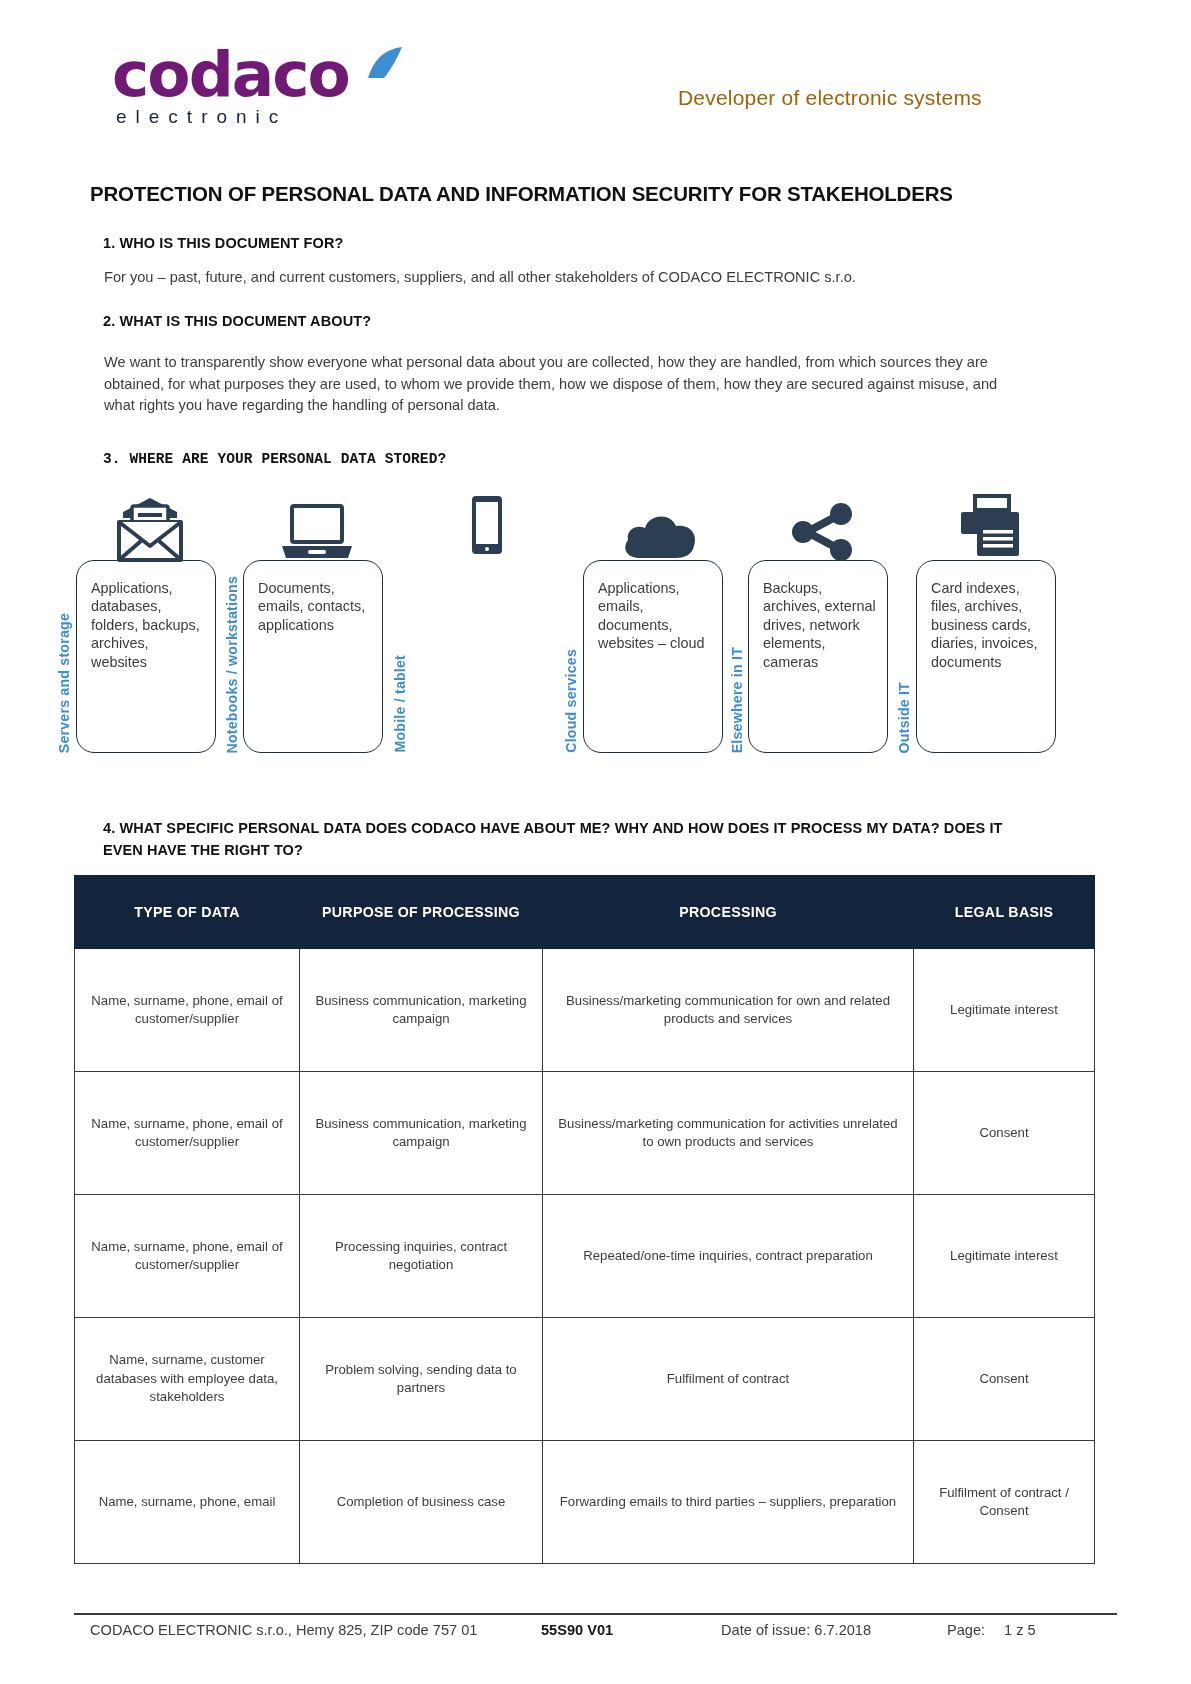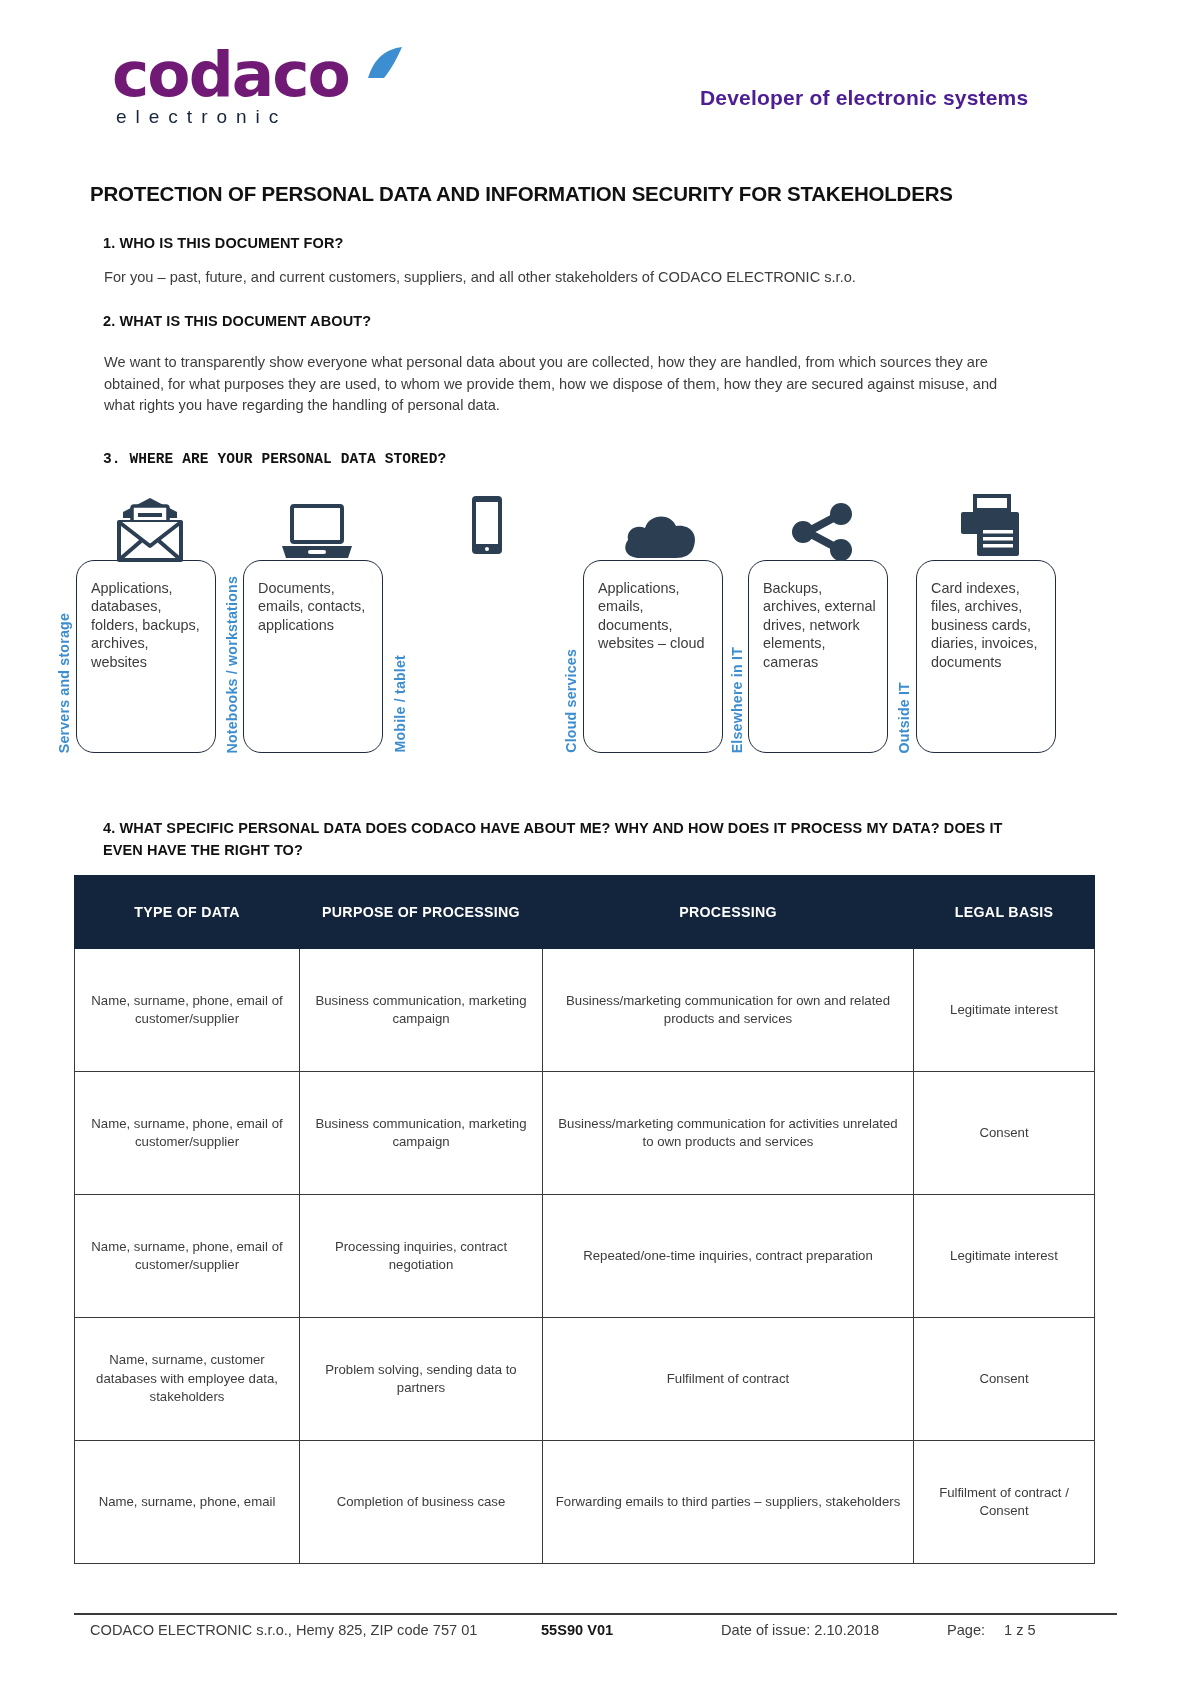--- a/index.html
+++ b/index.html
@@ -55,26 +55,25 @@
   }
   .logo-sub {
     font-family: "Liberation Sans", sans-serif;
     font-size: 19px;
     letter-spacing: 9px;
     color: #17263c;
     margin-left: 4px;
   }
   .tagline {
     position: absolute;
-    left: 700px;
+    left: 678px;
     top: 42px;
     font-size: 21px;
-    color: #4c1d95;
+    color: #a16207;
     letter-spacing: 0.2px;
-    font-weight: bold;
   }
 
   
   .doc-title {
     position: absolute;
     left: 90px;
     top: 182px;
     font-size: 20.5px;
     font-weight: bold;
     color: #111111;
@@ -365,28 +364,28 @@
       </tr>
       <tr>
         <td>Name, surname, customer databases with employee data, stakeholders</td>
         <td>Problem solving, sending data to partners</td>
         <td>Fulfilment of contract</td>
         <td>Consent</td>
       </tr>
       <tr>
         <td>Name, surname, phone, email</td>
         <td>Completion of business case</td>
-        <td>Forwarding emails to third parties – suppliers, stakeholders</td>
+        <td>Forwarding emails to third parties – suppliers, preparation</td>
         <td>Fulfilment of contract / Consent</td>
       </tr>
     </tbody>
   </table>
 
   <div class="footer-rule"></div>
   <div class="footer">
     <span class="f-addr">CODACO ELECTRONIC s.r.o., Hemy 825, ZIP code 757 01</span>
     <span class="f-code">55S90 V01</span>
-    <span class="f-date">Date of issue: 2.10.2018</span>
+    <span class="f-date">Date of issue: 6.7.2018</span>
     <span class="f-pagelbl">Page:</span>
     <span class="f-pagenum">1 z 5</span>
   </div>
 
 </div>
 
 </body></html>

